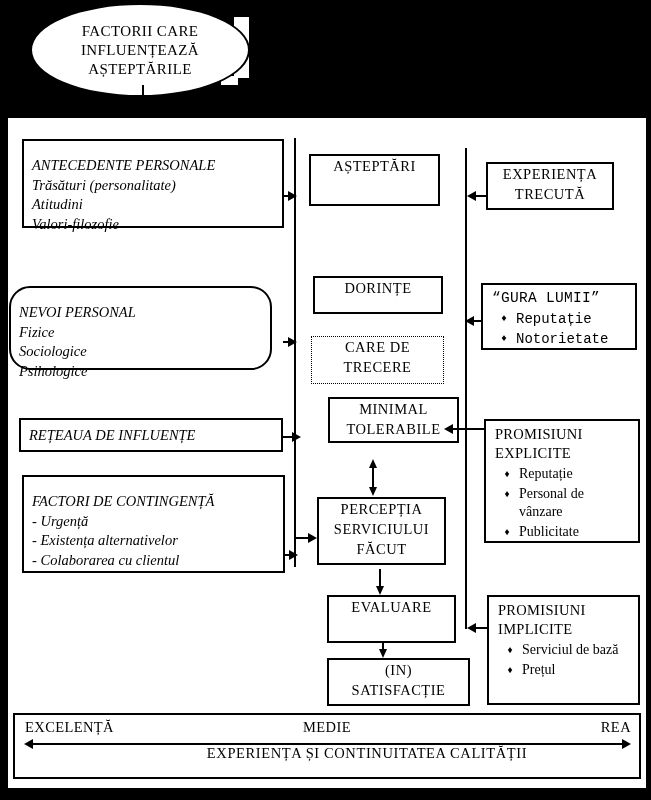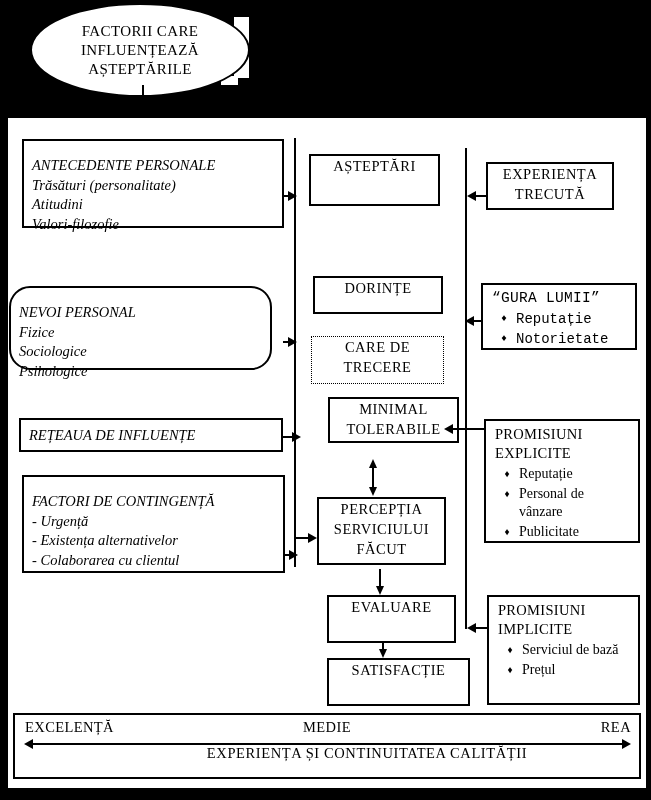--- a/index.html
+++ b/index.html
@@ -102,20 +102,21 @@
     <span>PERCEPȚIA</span>
     <span>SERVICIULUI</span>
     <span>FĂCUT</span>
   </div>
 
   <div class="box cbox" style="left:327px;top:595px;width:129px;height:48px;">
     <span>EVALUARE</span>
   </div>
 
   <div class="box cbox" style="left:327px;top:658px;width:143px;height:48px;">
+    <span>(IN)</span>
     <span>SATISFACȚIE</span>
   </div>
 
   <div class="box cbox" style="left:486px;top:162px;width:128px;height:48px;">
     <span>EXPERIENȚA</span>
     <span>TRECUTĂ</span>
   </div>
 
   <div class="box rlist" style="left:481px;top:283px;width:156px;height:67px;font-family:Liberation Mono, monospace;">
     <span class="ttl">“GURA LUMII”</span>

